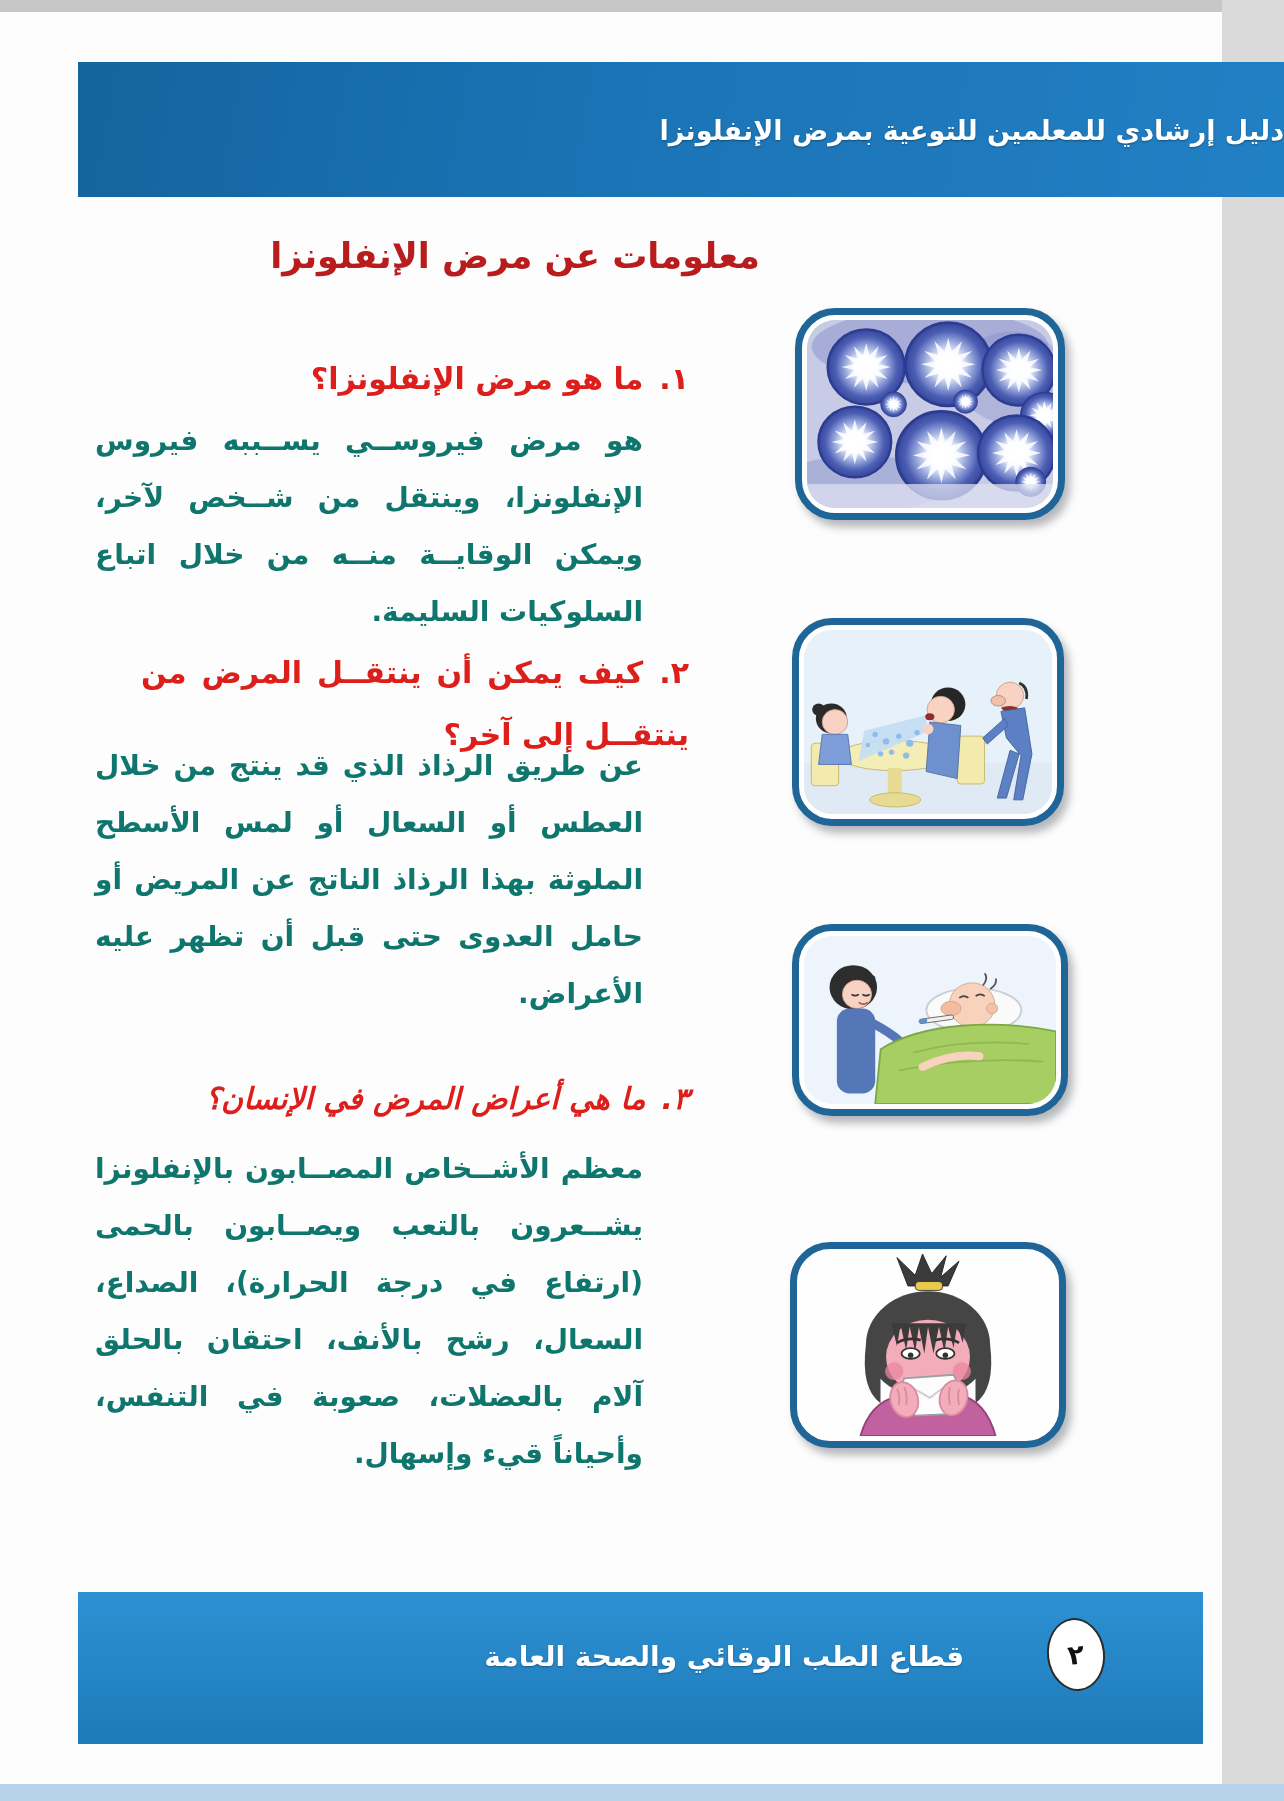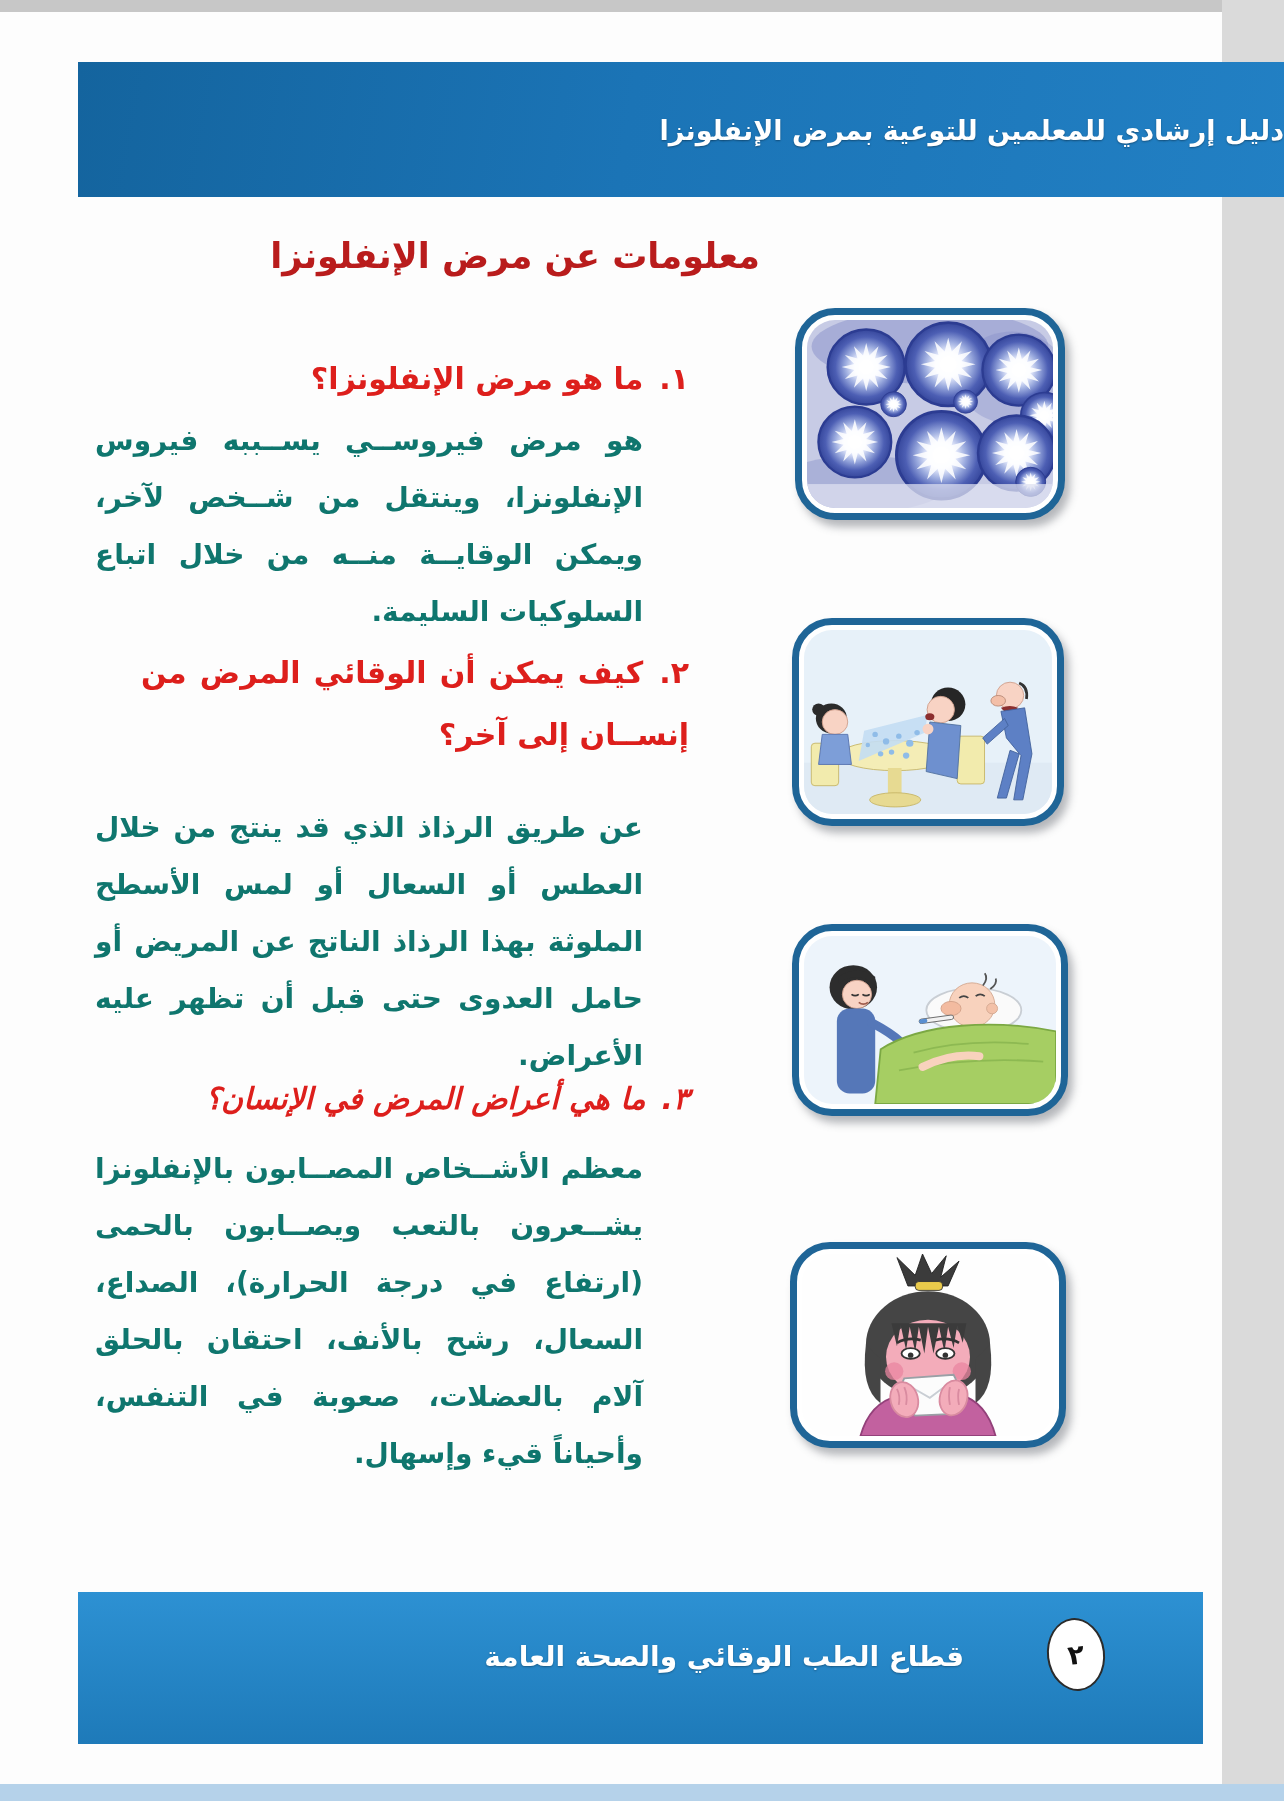--- a/index.html
+++ b/index.html
@@ -71,23 +71,23 @@
 </div>
 
 <div class="page-title">معلومات عن مرض الإنفلونزا</div>
 
 <div class="col sec-heading" style="top:348px;">
   <span class="marker">١.</span><span>ما هو مرض الإنفلونزا؟</span>
 </div>
 <div class="col sec-body" style="top:412px;">هو مرض فيروســي يســببه فيروس الإنفلونزا، وينتقل من شــخص لآخر، ويمكن الوقايــة منــه من خلال اتباع السلوكيات السليمة.</div>
 
 <div class="col sec-heading" style="top:642px;">
-  <span class="marker">٢.</span><span>كيف يمكن أن الوقائي المرض من إنســان إلى آخر؟</span>
-</div>
-<div class="col sec-body" style="top:799px;">عن طريق الرذاذ الذي قد ينتج من خلال العطس أو السعال أو لمس الأسطح الملوثة بهذا الرذاذ الناتج عن المريض أو حامل العدوى حتى قبل أن تظهر عليه الأعراض.</div>
+  <span class="marker">٢.</span><span>كيف يمكن أن ينتقــل المرض من ينتقــل إلى آخر؟</span>
+</div>
+<div class="col sec-body" style="top:737px;">عن طريق الرذاذ الذي قد ينتج من خلال العطس أو السعال أو لمس الأسطح الملوثة بهذا الرذاذ الناتج عن المريض أو حامل العدوى حتى قبل أن تظهر عليه الأعراض.</div>
 
 <div class="col sec-heading" style="top:1068px;font-style:italic;">
   <span class="marker">٣.</span><span>ما هي أعراض المرض في الإنسان؟</span>
 </div>
 <div class="col sec-body" style="top:1140px;">معظم الأشــخاص المصــابون بالإنفلونزا يشــعرون بالتعب ويصــابون بالحمى (ارتفاع في درجة الحرارة)، الصداع، السعال، رشح بالأنف، احتقان بالحلق آلام بالعضلات، صعوبة في التنفس، وأحياناً قيء وإسهال.</div>
 
 <div class="fig-frame" style="left:795px;top:308px;width:270px;height:212px;">
   <div class="fig-inner">
     <svg viewBox="0 0 270 212" preserveAspectRatio="none">
       <defs>

